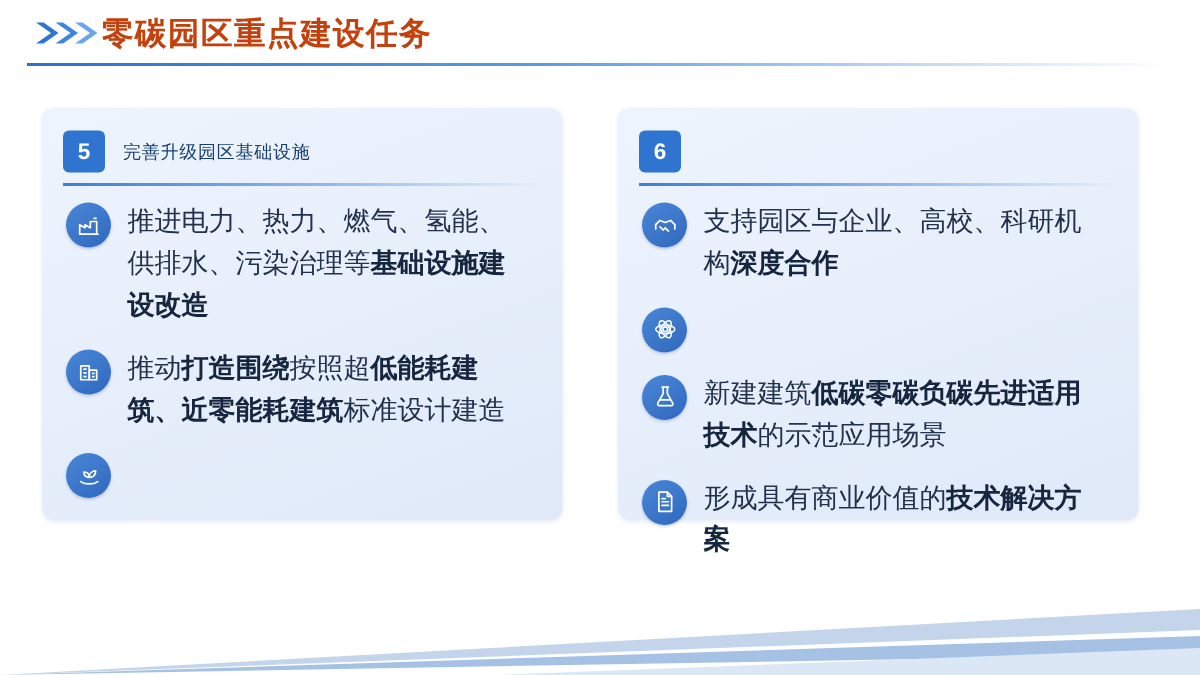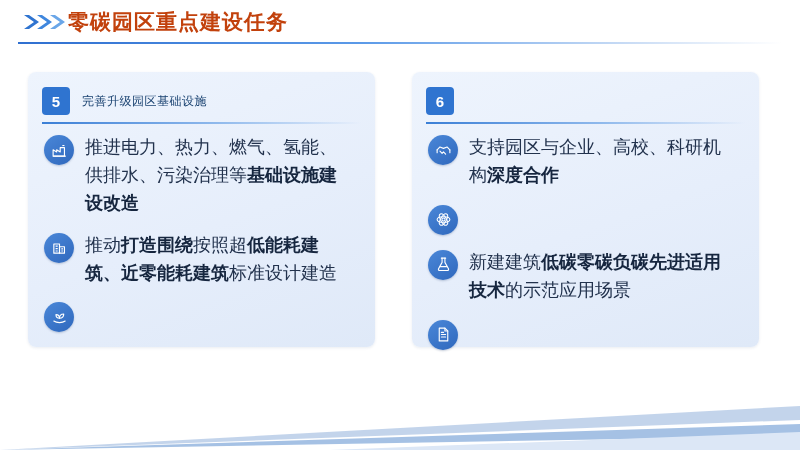--- a/index.html
+++ b/index.html
@@ -250,20 +250,21 @@
     </div>
 
     <div class="item">
       <div class="item-icon">
         <svg width="17" height="17" viewBox="0 0 24 24" fill="none" stroke="#ffffff" stroke-width="1.6" stroke-linecap="round" stroke-linejoin="round">
           <path d="M6 3h8l4 4v14H6z"></path>
           <path d="M14 3v4h4"></path>
           <path d="M9 12h6M9 15.5h6M9 9h3"></path>
         </svg>
       </div>
+      <div class="item-text"><span>形成具有商业价值的</span><b>技术解决方案</b></div>
     </div>
 
   </div>
 </div>
 
 <div class="deco-bottom">
   <svg width="800" height="70" viewBox="0 0 800 70">
     <path d="M0 70 L800 26 L800 40 L0 70 Z" fill="#b9cde8" opacity="0.85"></path>
     <path d="M0 70 L800 44 L800 56 L0 70 Z" fill="#8fb2dd" opacity="0.8"></path>
     <path d="M330 70 L800 52 L800 70 Z" fill="#dce7f6"></path>

